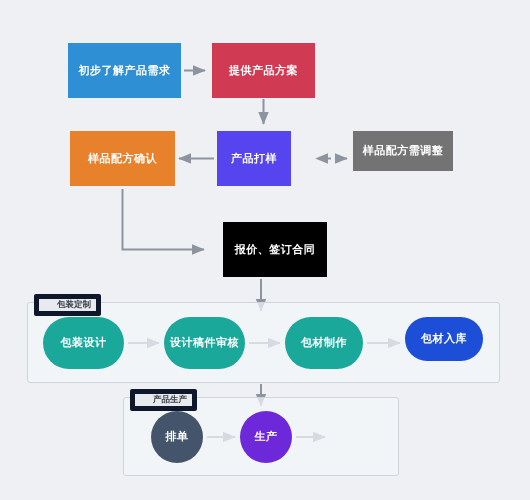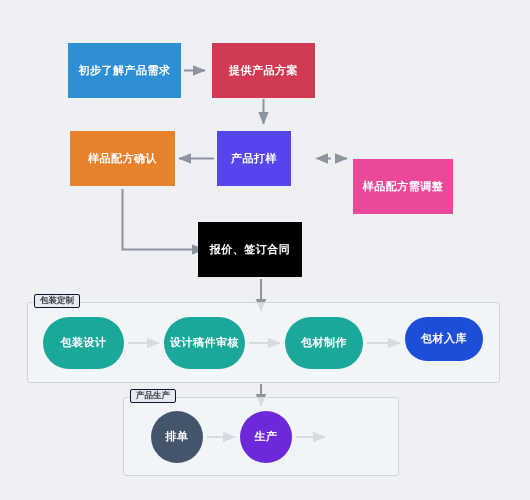--- a/index.html
+++ b/index.html
@@ -61,23 +61,23 @@
     border: 1px solid #d0d4dc;
     border-radius: 3px;
     background: rgba(244,246,249,0.72);
     z-index: 1;
   }
   .group-label {
     position: absolute;
     top: -9px;
     left: 6px;
     background: #e7eaef;
-    border: 1px solid #0f172a;
+    border: 5px solid #0f172a;
     border-radius: 2px;
-    padding: 1px 5px 2px 5px;
+    padding: 1px 5px 2px 18px;
     font-size: 8.5px;
     font-weight: bold;
     color: #3a3f४8;
     color: #3a3f48;
     line-height: 1.1;
     white-space: nowrap;
     z-index: 2;
   }
 </style>
 </head>
@@ -126,23 +126,23 @@
   </div>
 
   <div class="node rect" style="left:68px; top:43px; width:113px; height:55px; background:#2f8fd4;">初步了解产品需求</div>
 
   <div class="node rect" style="left:212px; top:43px; width:103px; height:55px; background:#d03a52;">提供产品方案</div>
 
   <div class="node rect" style="left:70px; top:131px; width:105px; height:55px; background:#e8812c;">样品配方确认</div>
 
   <div class="node rect" style="left:217px; top:131px; width:74px; height:55px; background:#5645ee;">产品打样</div>
 
-  <div class="node rect" style="left:353px; top:131px; width:100px; height:55px; background:#ec4899;margin-top:28px;">样品配方需调整</div>
+  <div class="node rect" style="left:353px; top:131px; width:100px; height:40px; background:#737373;">样品配方需调整</div>
 
-  <div class="node rect" style="left:198px; top:222px; width:104px; height:55px; background:#000000;">报价、签订合同</div>
+  <div class="node rect" style="left:223px; top:222px; width:104px; height:55px; background:#000000;">报价、签订合同</div>
 
   <div class="node stadium" style="left:164px; top:317px; width:81px; height:52px; background:#1aa89b;">设计稿件审核</div>
 
   <div class="node stadium" style="left:43px; top:317px; width:81px; height:52px; background:#1aa89b;">包装设计</div>
 
   <div class="node stadium" style="left:285px; top:317px; width:78px; height:52px; background:#1aa89b;">包材制作</div>
 
   <div class="node stadium" style="left:405px; top:317px; width:78px; height:44px; background:#1d4ed8;">包材入库</div>
 
   <div class="node circle" style="left:151px; top:411px; width:52px; height:52px; background:#44556b;">排单</div>

